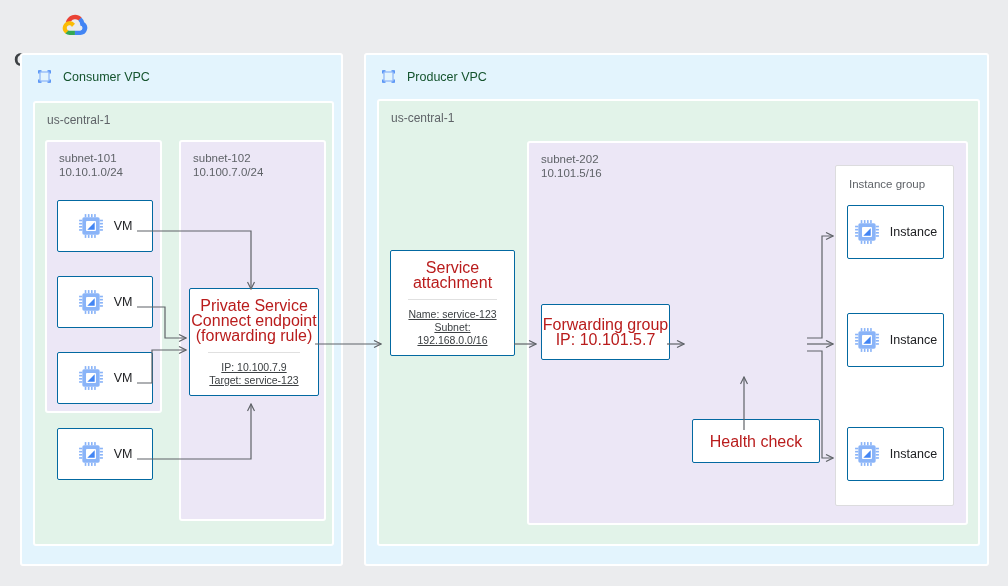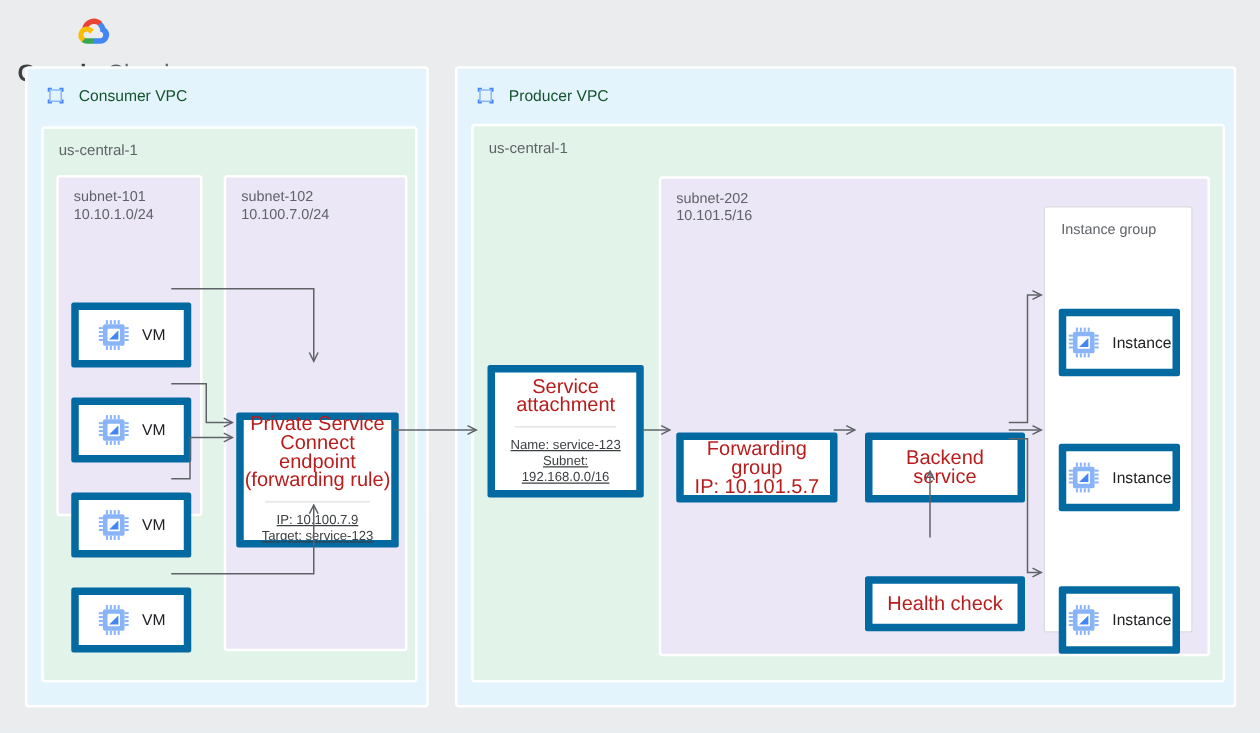--- a/index.html
+++ b/index.html
@@ -63,23 +63,23 @@
   }
   .igroup-label {
     position: absolute; left: 13px; top: 12px;
     font-size: 11.5px; color: #5f6368; white-space: nowrap;
   }
 
   
   .node {
     position: absolute;
     background: #ffffff;
-    border: 6px solid #0369a1;
+    border: 1px solid #0369a1;
     border-radius: 2px;
-    display: flex; align-items: center; justify-content: center; margin-top: 42px;
+    display: flex; align-items: center; justify-content: center;
   }
   .node-title {
     font-size: 16px; color: #b91c1c; text-align: center;
     line-height: 15px; white-space: pre-line;
   }
   .node-sub {
     font-size: 10.5px; color: #3c4043; text-align: center;
     line-height: 13px; white-space: pre-line; text-decoration: underline;
   }
   .node-stack { display: flex; flex-direction: column; align-items: center; width: 100%; }
@@ -276,23 +276,20 @@
 
       <div class="subnet" style="left:148px; top:40px; width:441px; height:384px;">
         <span class="subnet-label">subnet-202
 10.101.5/16</span>
 
         <div class="node" style="left:12px; top:161px; width:129px; height:56px;">
           <div class="node-title">Forwarding group
 IP: 10.101.5.7</div>
         </div>
 
-        <div class="node" style="left:163px; top:161px; width:128px; height:56px;">
-          <div class="node-title">Backend service</div>
-        </div>
 
         <div class="node" style="left:163px; top:276px; width:128px; height:44px;">
           <div class="node-title">Health check</div>
         </div>
 
         <div class="igroup" style="left:306px; top:22px; width:119px; height:341px;">
           <span class="igroup-label">Instance group</span>
 
           <div class="node vmcard" style="left:11px; top:39px; width:97px; height:54px;">
             <svg class="vm-icon" viewBox="0 0 24 24">

